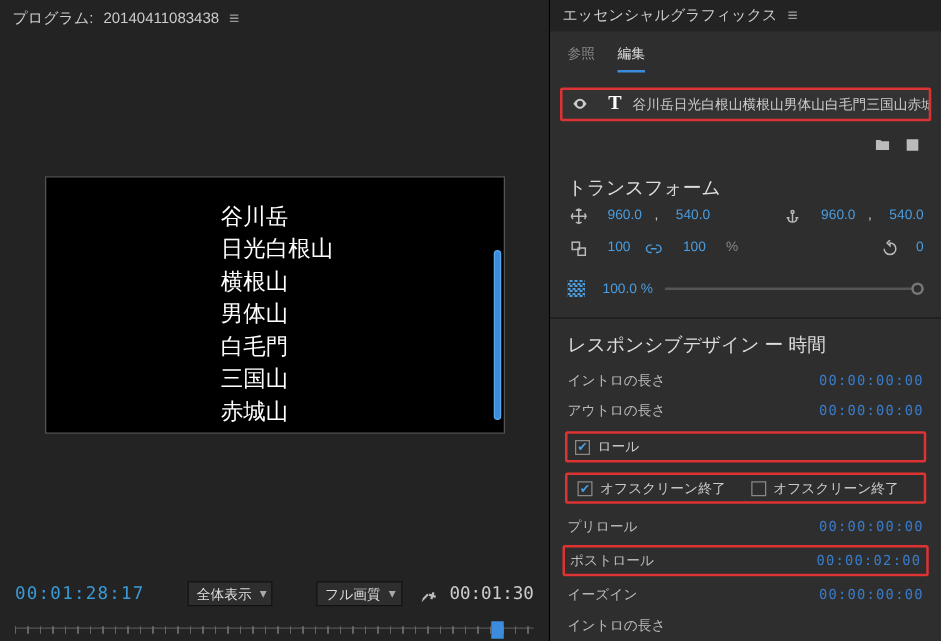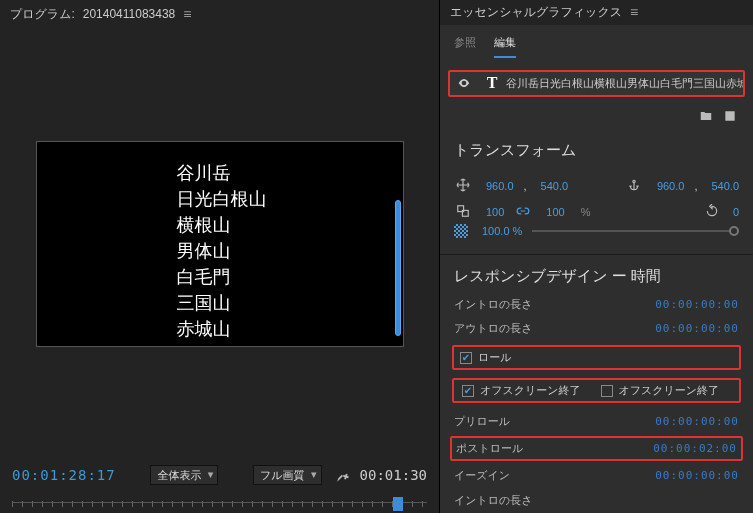--- a/index.html
+++ b/index.html
@@ -11,21 +11,21 @@
 .tabs { display:flex; gap:18px; padding:10px 14px 0; }
 .tab { padding-bottom:6px; color:#888; cursor:pointer; }
 .tab.active { color:#ddd; border-bottom:2px solid #3c8cde; }
 .layer-row { margin:12px 8px 6px; border:2px solid #d33; border-radius:2px; height:30px; display:flex; align-items:center; background:#333; }
 .layer-row .eye { width:28px; text-align:center; color:#ccc; }
 .layer-row .text-icon { width:28px; text-align:center; color:#fff; font-family:serif; font-size:16px; font-weight:bold; }
 .layer-row .layer-name { flex:1; font-size:11px; color:#ccc; white-space:nowrap; overflow:hidden; }
 .folder-row { display:flex; justify-content:flex-end; gap:10px; padding:6px 16px 10px; color:#bbb; }
 .section-title { color:#ddd; padding:8px 14px 6px; font-size:15px; }
 .prop-list { padding:0 14px; }
-.prop-row { display:flex; align-items:flex-end; height:26px; gap:10px; }
+.prop-row { display:flex; align-items:flex-start; height:26px; gap:10px; }
 .icon { width:18px; text-align:center; color:#bbb; }
 .blue-val { color:#4a9de0; margin-left:4px; }
 .prop-row .gap { flex:1; }
 .reset-icon { color:#bbb; }
 .slider { width:100%; height:22px; display:flex; align-items:center; gap:10px; margin:2px 0 8px; }
 .slider .dotfill { width:14px; height:14px; background:repeating-conic-gradient(#4a9de0 0 25%,#2e2e2e 0 50%) 0 0/4px 4px; }
 .slider .track { flex:1; height:2px; background:#555; position:relative; }
 .slider .thumb { position:absolute; right:0; top:-4px; width:10px; height:10px; border:2px solid #777; border-radius:50%; background:#2e2e2e; }
 .divider { height:1px; background:#1a1a1a; margin:4px 0; }
 .resp-row { display:flex; align-items:center; height:28px; padding:0 14px; justify-content:space-between; }

